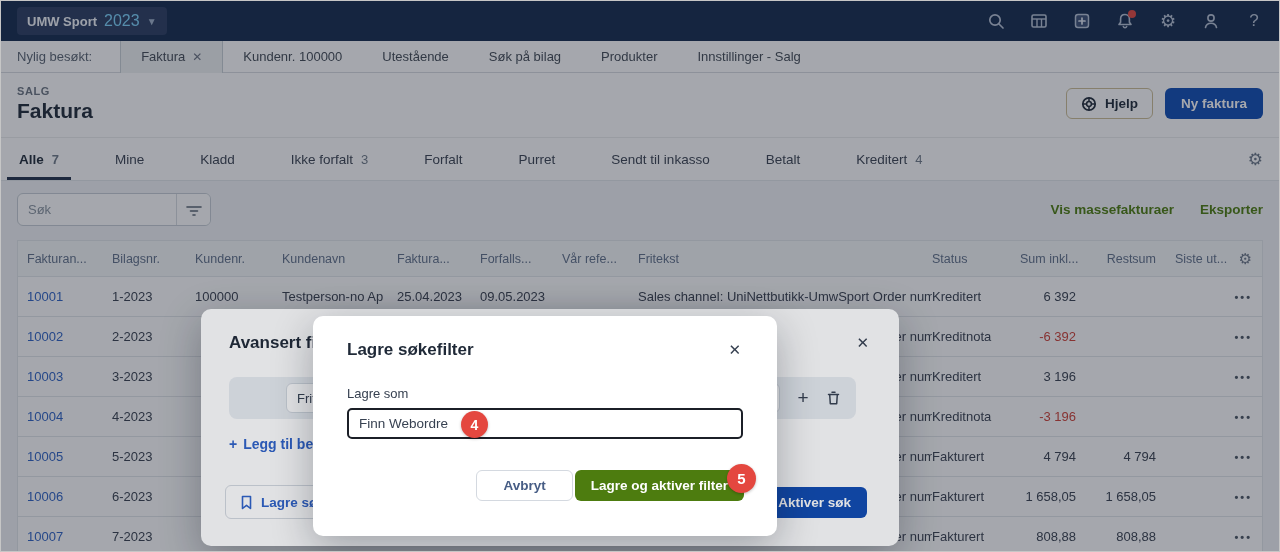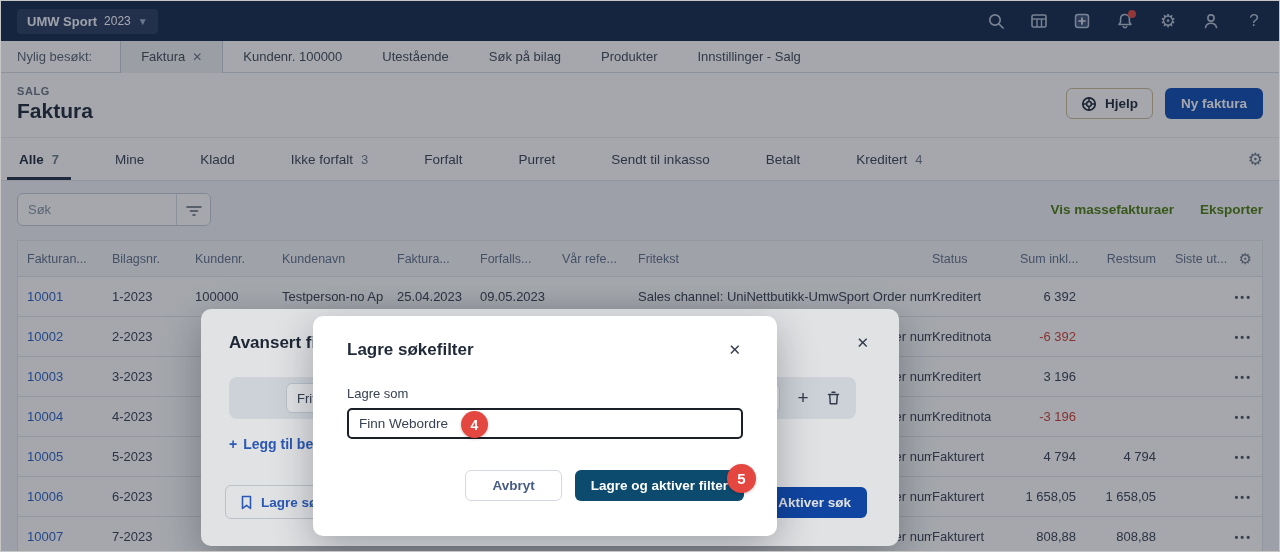--- a/index.html
+++ b/index.html
@@ -7,21 +7,21 @@
   body { font-family:"Liberation Sans", sans-serif; }
   #frame { position:relative; width:1280px; height:552px; background:#f3f4f6;
            border:1px solid #c6c6c6; overflow:hidden; }
 
   
   .topbar { height:40px; background:#13294d; display:flex; align-items:center;
             padding:0 14px 0 16px; }
   .company-chip { display:inline-flex; align-items:center; gap:7px; background:#2a3c60;
                   border-radius:4px; padding:5px 10px; cursor:pointer;text-align:right; }
   .company-chip .cname { color:#f2f5fa; font-size:13px; font-weight:700; }
-  .company-chip .cyear { color:#ffffff; font-size:12px; }
+  .company-chip .cyear { color:#7dd3fc; font-size:16px; }
   .company-chip .chev { color:#9fb0c9; font-size:10px; }
   .topbar-spacer { flex:1; }
   .top-icons { display:flex; align-items:center; gap:21px; }
   .tbicon { width:22px; height:22px; display:inline-flex; align-items:center;
             justify-content:center; color:#b7c2d4; position:relative; cursor:pointer; }
   .tbicon svg { display:block; }
   .tbicon .qmark { font-size:17px; color:#b7c2d4; font-weight:400; }
   .tbicon .gear-glyph { font-size:18px; line-height:1; }
   .red-dot { position:absolute; top:0; right:0; width:8px; height:8px;
              background:#e4473f; border-radius:50%; }
@@ -38,21 +38,21 @@
 
   
   .page-head { background:#ffffff; padding:12px 16px 14px; display:flex; align-items:flex-start; }
   .ph-left .section { color:#6b7380; font-size:11px; letter-spacing:.6px; font-weight:600; }
   .ph-left .title { color:#1f2937; font-size:21px; font-weight:700; margin-top:2px; }
   .ph-spacer { flex:1; }
   .btn-help { display:inline-flex; align-items:center; gap:8px; background:#fff;
               border:1px solid #cdbd96; border-radius:6px; height:31px; padding:0 14px;
               font-size:13.5px; font-weight:600; color:#1f2937; margin:3px 12px 0 0; cursor:pointer; }
   .btn-primary { display:inline-flex; align-items:center; justify-content:center;
-                 background:#0c4a6e; color:#fff; border:none; border-radius:6px;
+                 background:#4d7c0f; color:#fff; border:none; border-radius:6px;
                  height:31px; padding:0 16px; font-size:13.5px; font-weight:700; cursor:pointer; }
   .btn-newinvoice { background:#0f4bb3; margin-top:3px; }
 
   
   .tabs-row { background:#ffffff; border-top:1px solid #ececee; border-bottom:1px solid #e3e6ea;
               display:flex; align-items:stretch; height:44px; padding:0 16px; }
   .tab { display:inline-flex; align-items:center; gap:8px; padding:0 2px; margin-right:52px;
          font-size:13.5px; color:#3c4352; position:relative; cursor:pointer; white-space:nowrap; }
   .tab .count { color:#707a88; font-size:13px; }
   .tab.active { font-weight:600; color:#1f2937; }
@@ -122,21 +122,21 @@
   .mf-title { font-size:17px; font-weight:700; color:#1f2937; }
   .mf-label { margin-top:26px; font-size:13px; color:#374151; }
   .mf-input { margin-top:7px; width:396px; height:31px; border:2px solid #1b1f27; border-radius:5px;
               padding:0 10px; font-size:13.5px; color:#374151; outline:none; background:#fff;
               font-family:"Liberation Sans",sans-serif; }
   .badge { position:absolute; background:#e4473f; color:#fff; border-radius:50%;
            display:flex; align-items:center; justify-content:center; font-weight:700;
            box-shadow:0 1px 3px rgba(0,0,0,.25); z-index:5; }
   .badge-input { left:148px; top:95px; width:27px; height:27px; font-size:14px; }
   .badge-submit { left:414px; top:148px; width:29px; height:29px; font-size:15px; }
-  .mf-footer { position:absolute; right:33px; bottom:35px; display:flex; gap:13px; }
+  .mf-footer { position:absolute; right:33px; bottom:35px; display:flex; gap:2px; }
   .btn-cancel { background:#fff; border:1px solid #d4d9e0; border-radius:6px; height:31px;
                 padding:0 26px; font-size:13.5px; font-weight:600; color:#475d85; cursor:pointer;
                 font-family:"Liberation Sans",sans-serif; }
   .btn-submit { height:31px; font-family:"Liberation Sans",sans-serif; }
 </style>
 </head>
 <body>
 
 <div id="frame">
 

